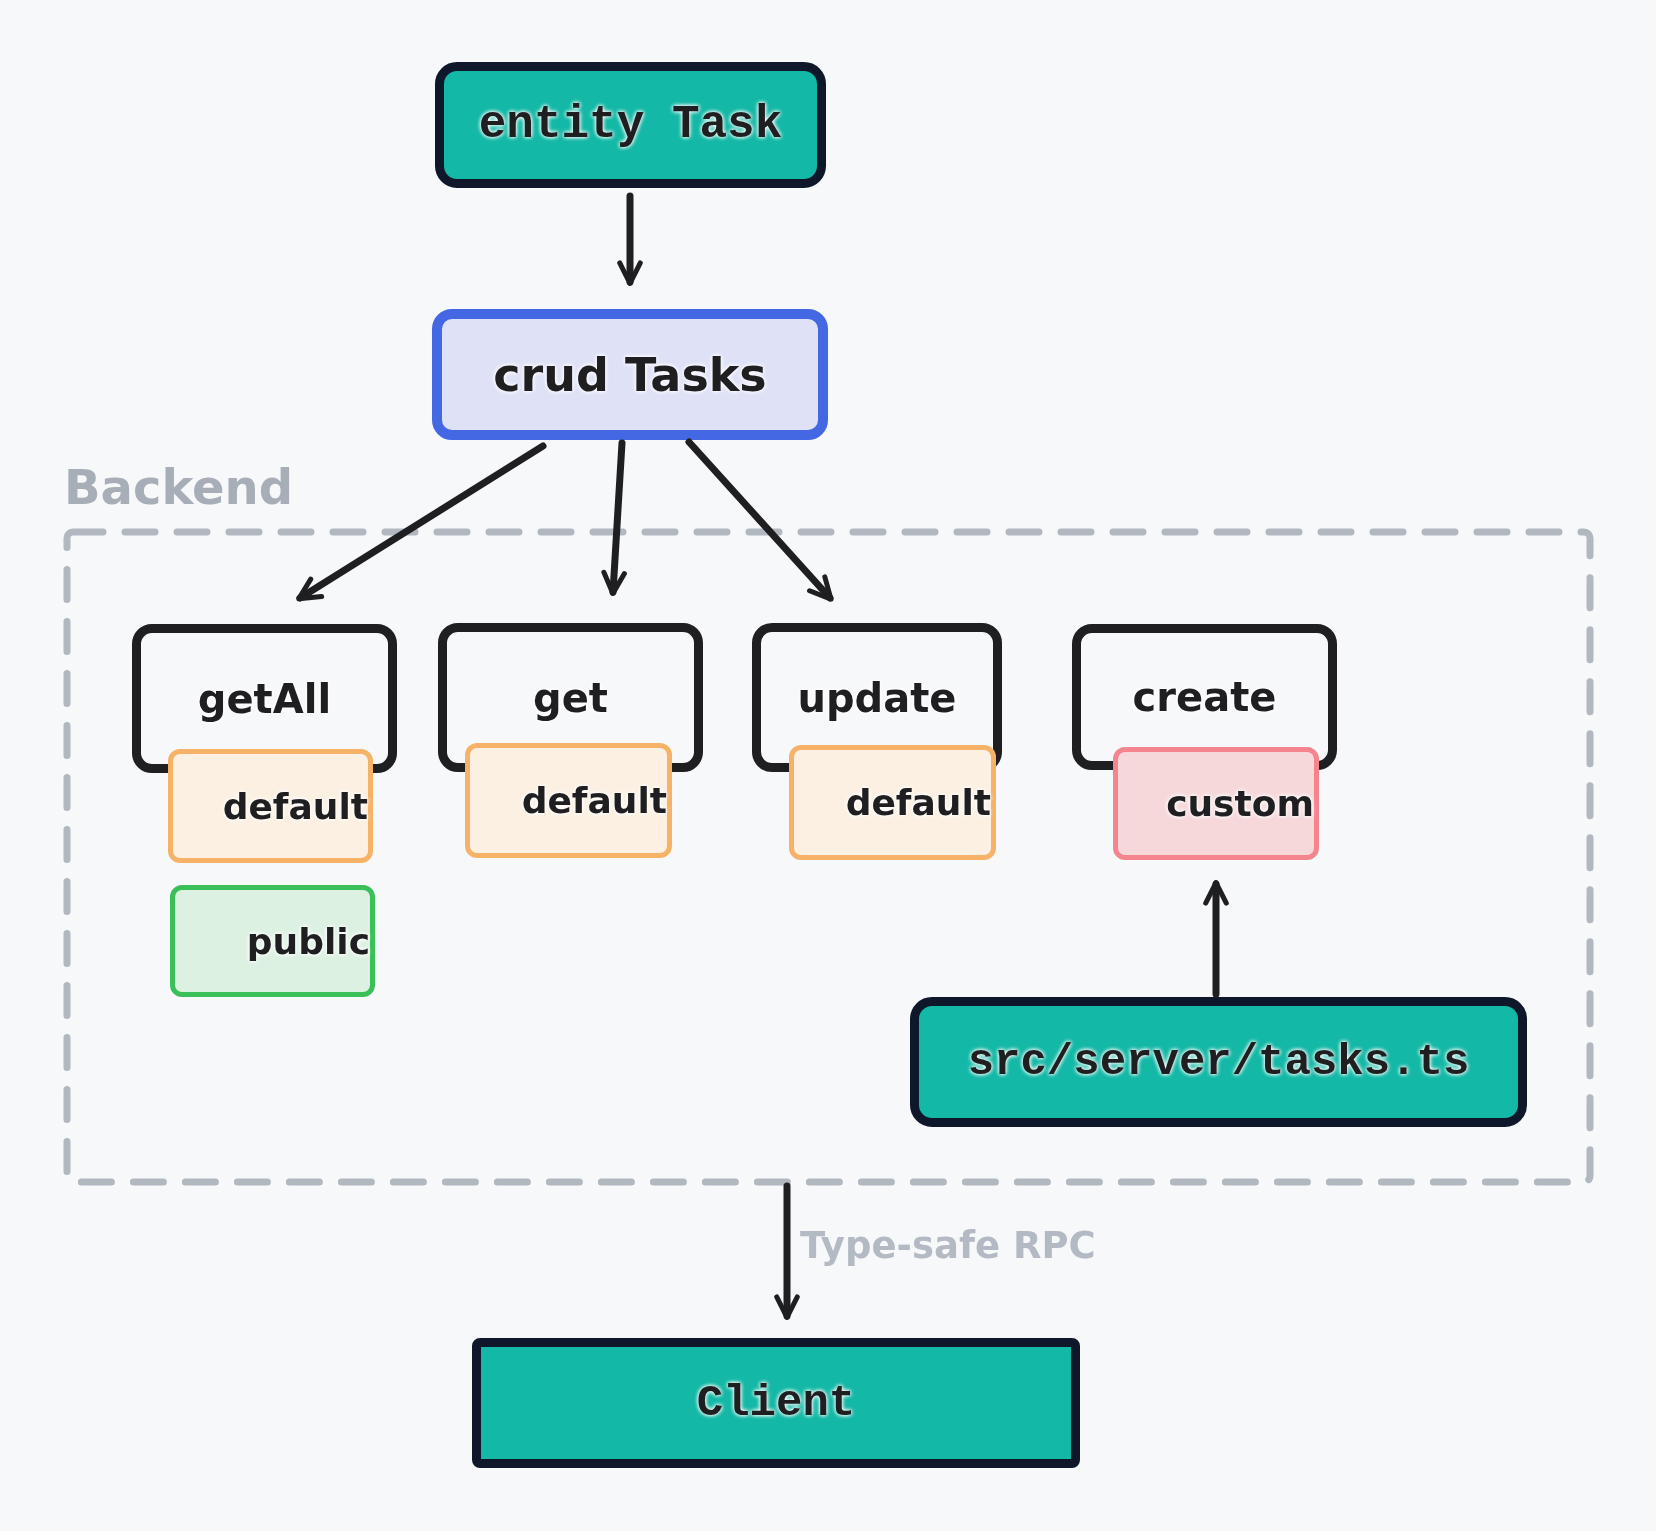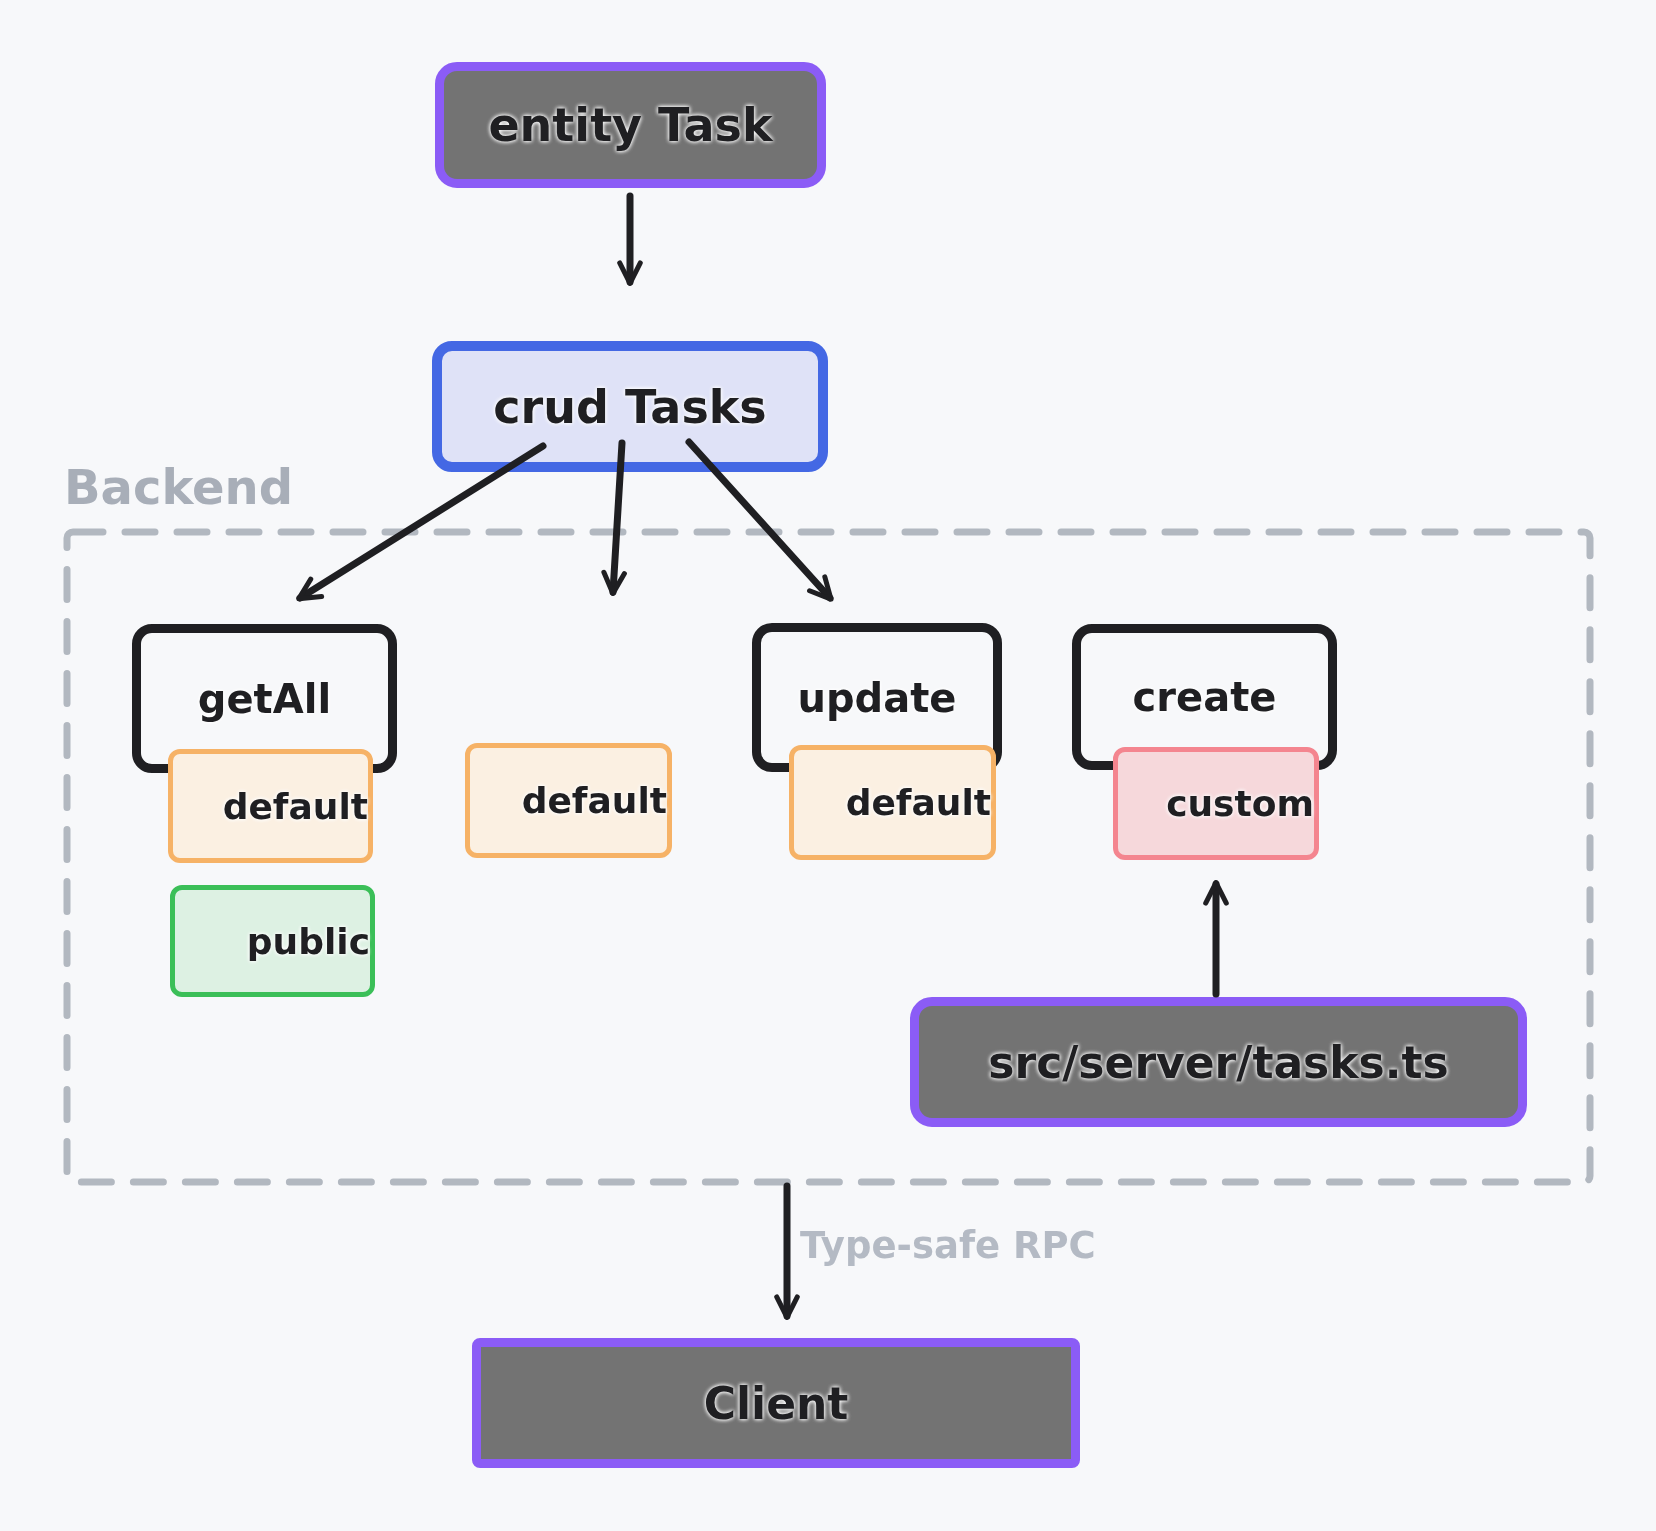--- a/index.html
+++ b/index.html
@@ -15,24 +15,25 @@
   .overlay{position:absolute;left:0;top:0;width:1656px;height:1531px;pointer-events:none;z-index:5;}
   .node{
     position:absolute;
     box-sizing:border-box;
     display:flex;align-items:center;justify-content:center;
     text-align:center;
     z-index:2;
   }
   .node span{text-shadow:0 0 4px #fff,0 0 4px #fff;white-space:nowrap;}
   .gray{
-    background:#737373;
-    border:9px solid #8b5cf6;
+    background:#14b8a6;
+    border:9px solid #0f172a;
     border-radius:22px;
     font-size:46px;
+    font-family:Liberation Mono, monospace;
   }
   .crud{
     background:#dfe2f7;
     border:10px solid #4468e4;
     border-radius:20px;
     font-size:46px;
   }
   .method{
     background:transparent;
     border:9px solid #1f1f22;
@@ -53,21 +54,21 @@
   .floating-label{
     position:absolute;
     z-index:4;
     white-space:nowrap;
   }
   .backend-label{left:64px;top:442px;font-size:48px;color:#a8aeb8;margin-top:17px;}
   .rpc-label{left:800px;top:1224px;font-size:37px;color:#b4bac4;}
 
   
   .n-entity{left:435px;top:62px;width:391px;height:126px;}
-  .n-crud{left:432px;top:309px;width:396px;height:131px;margin-top:32px;}
+  .n-crud{left:432px;top:309px;width:396px;height:131px;}
   .n-getall{left:132px;top:624px;width:265px;height:149px;}
   .n-get{left:438px;top:623px;width:265px;height:149px;}
   .n-update{left:752px;top:623px;width:250px;height:149px;}
   .n-create{left:1072px;top:624px;width:265px;height:146px;}
   .n-default1{left:168px;top:749px;width:205px;height:114px;}
   .n-default2{left:465px;top:743px;width:207px;height:115px;}
   .n-default3{left:789px;top:745px;width:207px;height:115px;}
   .n-custom{left:1113px;top:747px;width:206px;height:113px;}
   .n-public{left:170px;top:885px;width:205px;height:112px;}
   .n-src{left:910px;top:997px;width:617px;height:130px;font-size:44px;}
@@ -101,20 +102,23 @@
   <div class="node gray n-entity">
     <span>entity Task</span>
   </div>
   <div class="node crud n-crud">
     <span>crud Tasks</span>
   </div>
 
   <div class="node method n-getall">
     <span>getAll</span>
   </div>
+  <div class="node method n-get">
+    <span>get</span>
+  </div>
   <div class="node method n-update">
     <span>update</span>
   </div>
   <div class="node method n-create">
     <span>create</span>
   </div>
 
   <div class="node badge badge-default n-default1">
     <span>default</span>
   </div>

